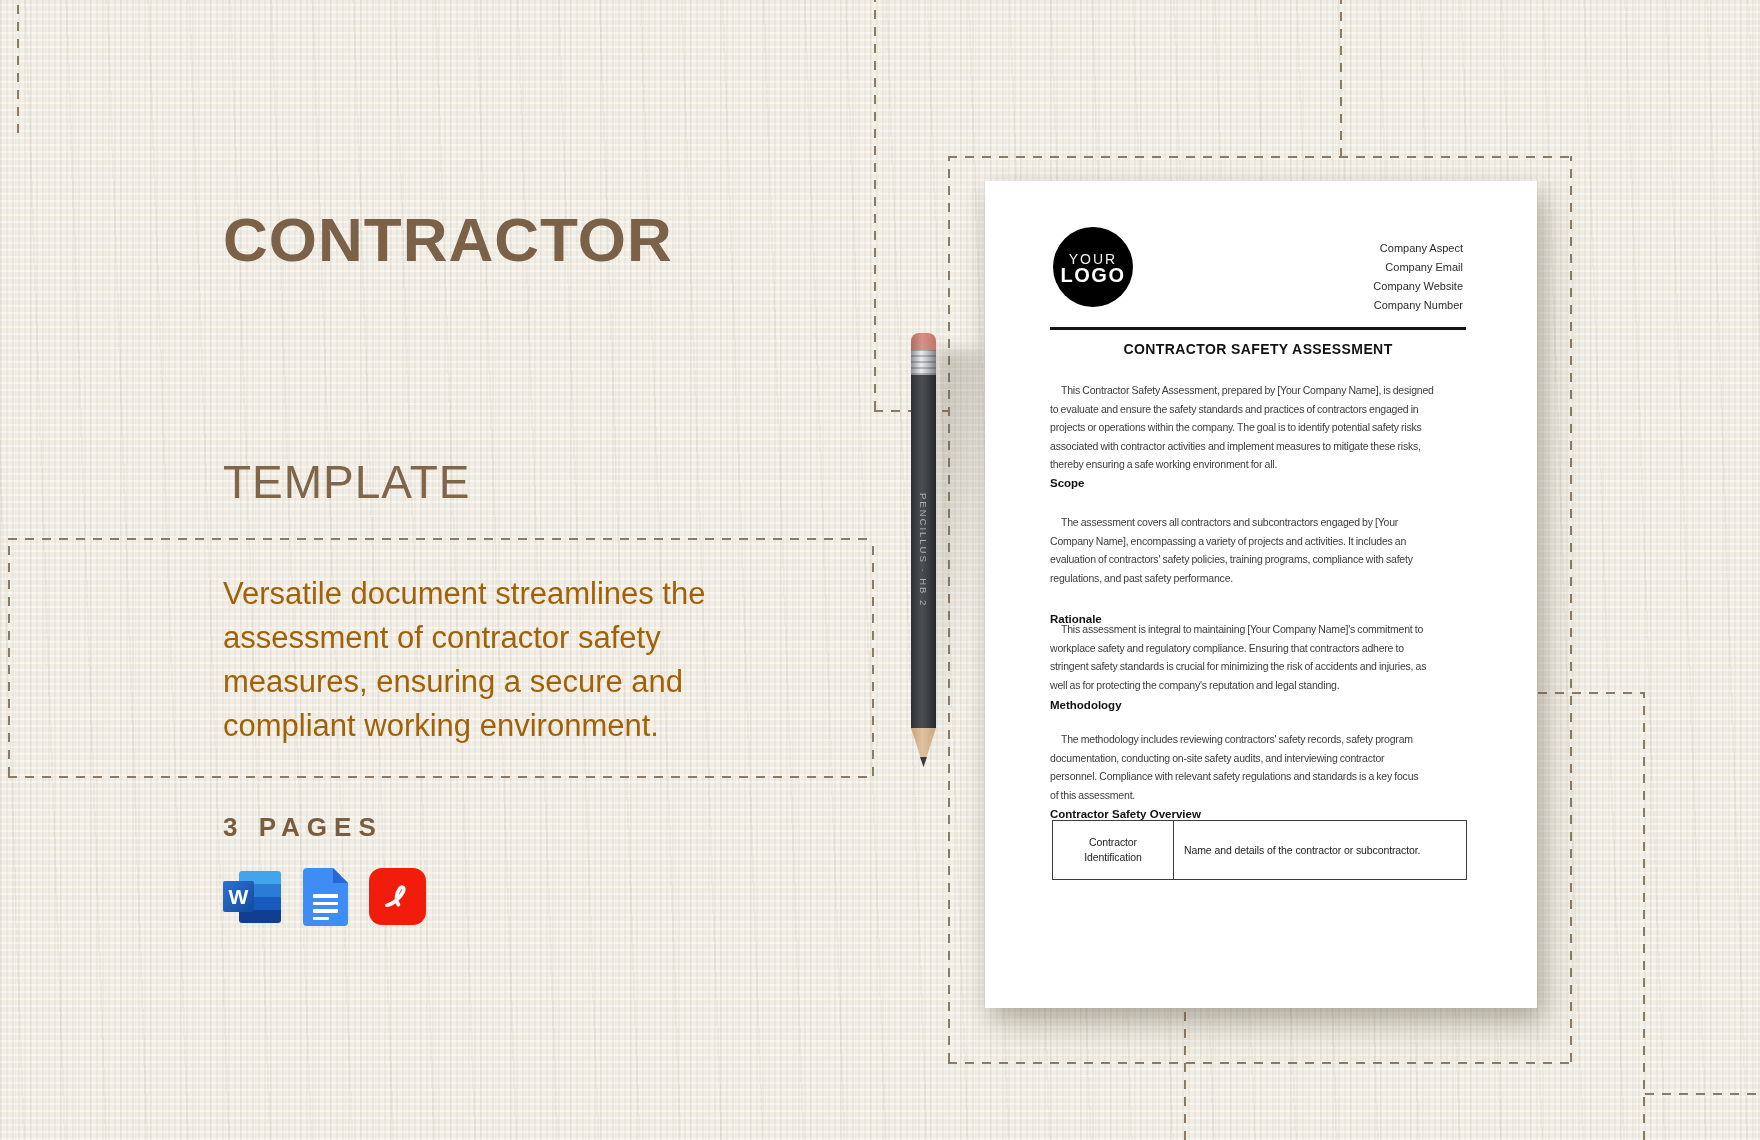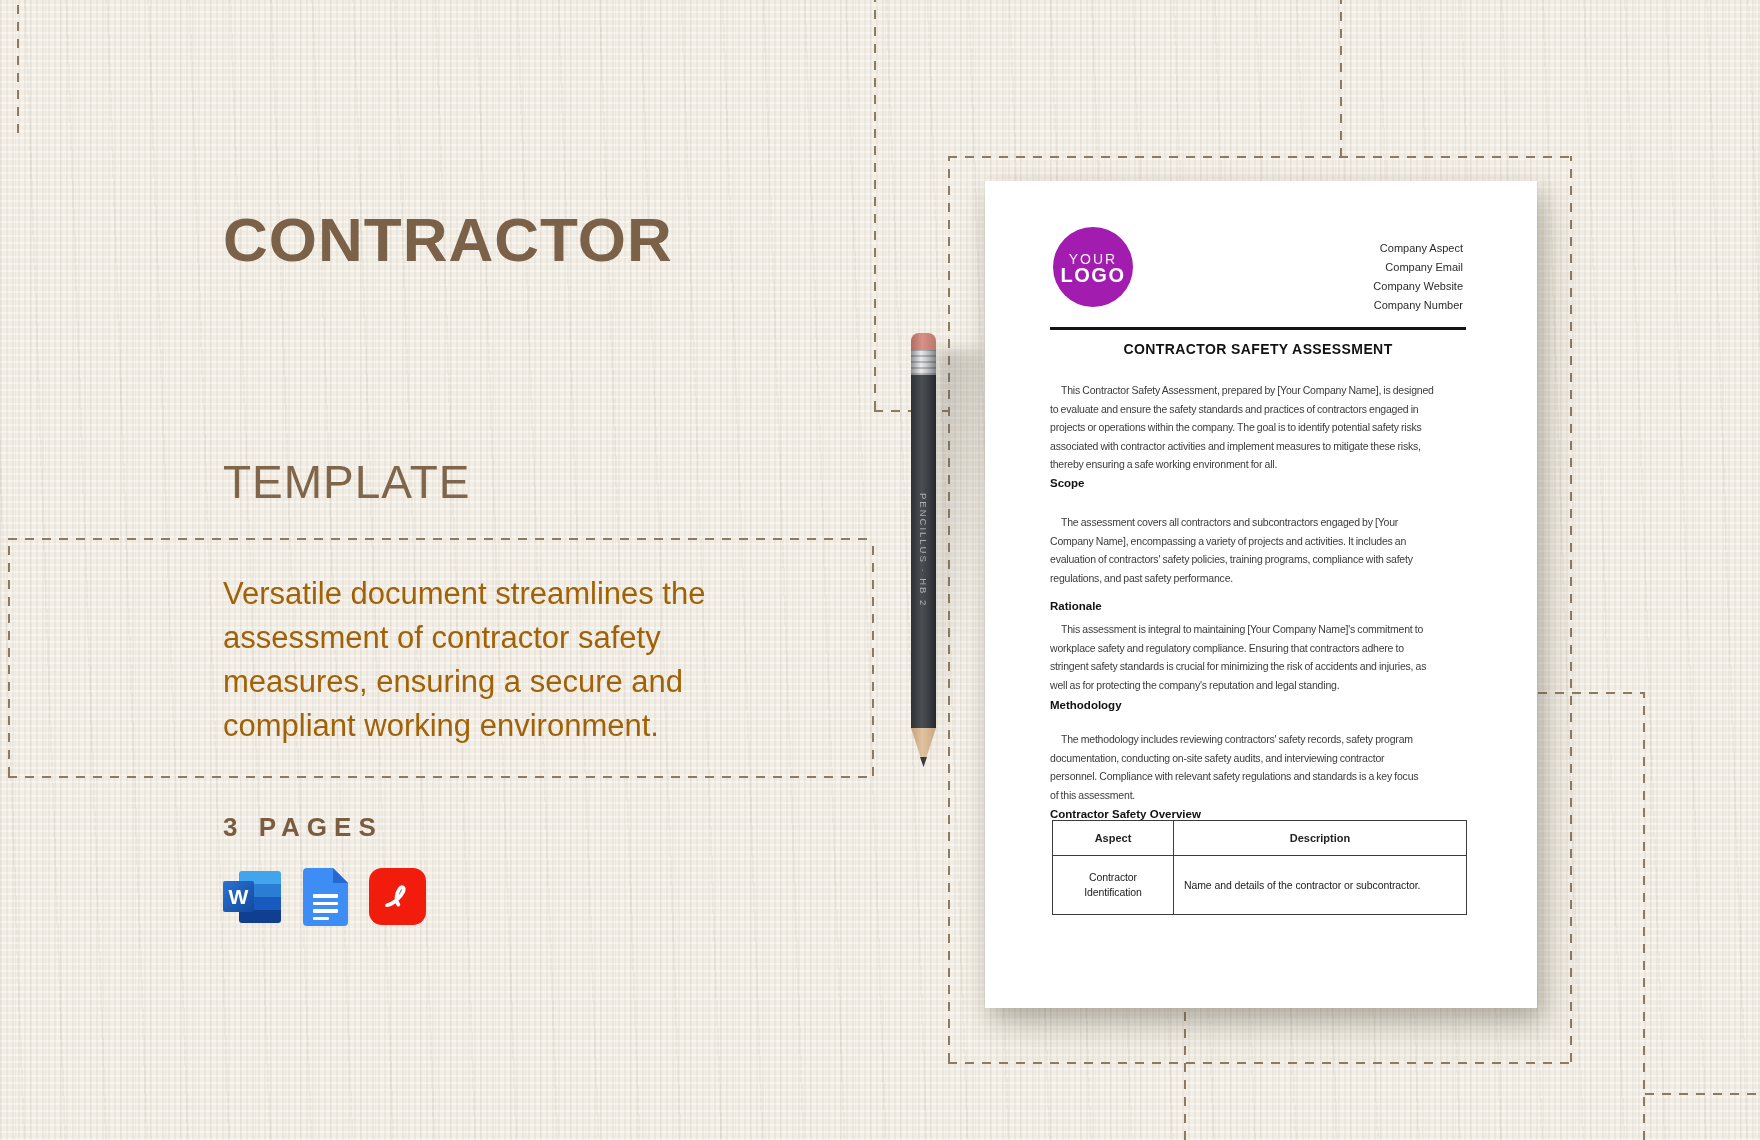--- a/index.html
+++ b/index.html
@@ -101,21 +101,21 @@
   .pencil .lead{height:10px;width:7px;margin-left:9px;background:#3b3b3b;clip-path:polygon(0 0,100% 0,50% 100%);}
 
   
   .page{
     position:absolute;left:985px;top:181px;width:552px;height:827px;z-index:3;
     background:#ffffff;
     box-shadow:4px 10px 22px rgba(95,85,70,0.35), 16px 22px 38px rgba(95,85,70,0.16);
   }
   .logo-circle{
     position:absolute;left:68px;top:46px;width:80px;height:80px;border-radius:50%;
-    background:#a21caf;color:#fff;display:flex;flex-direction:column;align-items:center;justify-content:center;
+    background:#000000;color:#fff;display:flex;flex-direction:column;align-items:center;justify-content:center;
   }
   .logo-circle .l1{font-size:14px;font-weight:400;letter-spacing:2px;line-height:16px;color:#f2f2f2;}
   .logo-circle .l2{font-size:20px;font-weight:bold;letter-spacing:1.5px;line-height:17px;}
   .company-info{
     position:absolute;right:74px;top:58px;text-align:right;
     color:#2b2b2b;font-size:11px;line-height:19px;
   }
   .page .rule{position:absolute;left:65px;top:146px;width:416px;height:3px;background:#141414;}
   .doc-title{
     position:absolute;left:65px;top:160px;width:416px;text-align:center;
@@ -123,21 +123,21 @@
   }
   .doc-body{position:absolute;left:65px;top:0;width:424px;height:827px;}
   .doc-body .para{
     position:absolute;left:0;width:424px;
     color:#3b3b3b;font-size:10.5px;line-height:18.6px;
     letter-spacing:-.2px;word-spacing:-.5px;
     white-space:pre-line;text-indent:11px;
   }
   .doc-body .head{position:absolute;left:0;color:#111;font-size:11.5px;font-weight:bold;}
   .p-intro{top:200px;} .h-scope{top:296px;} .p-scope{top:332px;}
-  .h-rationale{top:419px;} .p-rationale{top:439px;}
+  .h-rationale{top:432px;} .p-rationale{top:439px;}
   .h-method{top:518px;} .p-method{top:549px;}
   .h-overview{top:627px;}
   .doc-table{
     position:absolute;left:2px;top:639px;width:415px;border-collapse:collapse;
     color:#222;
   }
   .doc-table th,.doc-table td{border:1.4px solid #3c3c3c;}
   .doc-table th{height:32px;font-size:11px;font-weight:bold;text-align:center;}
   .doc-table td{height:56px;font-size:10.5px;letter-spacing:-.1px;}
   .doc-table .c1{width:118px;text-align:center;white-space:pre-line;line-height:15px;}
@@ -251,24 +251,20 @@
     <div class="head h-method">Methodology</div>
     <div class="para p-method">The methodology includes reviewing contractors' safety records, safety program
 documentation, conducting on-site safety audits, and interviewing contractor
 personnel. Compliance with relevant safety regulations and standards is a key focus
 of this assessment.</div>
 
     <div class="head h-overview">Contractor Safety Overview</div>
 
     <table class="doc-table">
       <tbody>
-          <tr>
-        <th class="c1">Aspect</th>
-        <th class="c2h">Description</th>
-      </tr>
       <tr>
         <td class="c1">Contractor
 Identification</td>
         <td class="c2">Name and details of the contractor or subcontractor.</td>
       </tr>
     </tbody>
       </table>
   </div>
 </div>
 

